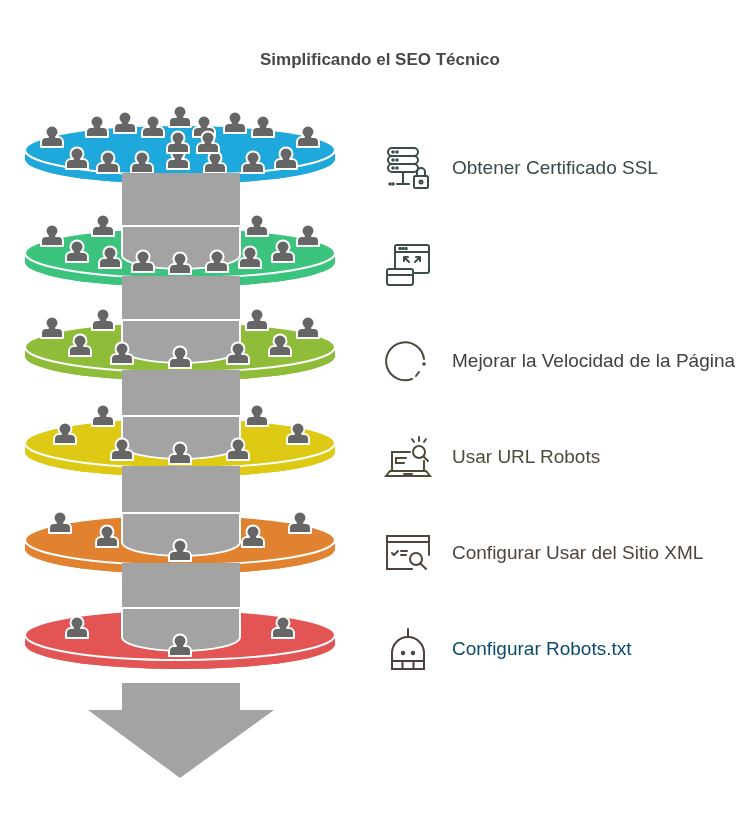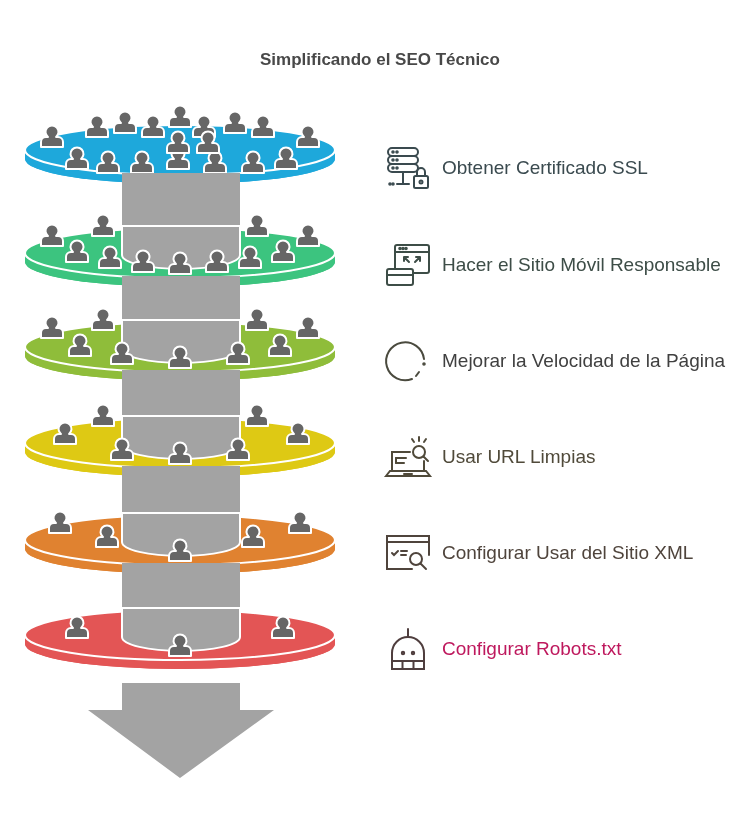--- a/index.html
+++ b/index.html
@@ -3,21 +3,21 @@
 <meta charset="utf-8">
 <style>
   html, body { margin: 0; padding: 0; background: #ffffff; }
   body { width: 747px; height: 830px; position: relative; overflow: hidden;
          font-family: "Liberation Sans", sans-serif; }
   #title { position: absolute; left: 0; width: 760px; top: 50px; text-align: center;
            font-size: 17px; font-weight: bold; color: #484848; }
   #stack { position: absolute; left: 0; top: 0; }
   .step { position: absolute; left: 382px; width: 360px; height: 60px; display: flex; align-items: center; }
   .step .icon { width: 52px; height: 52px; flex: 0 0 52px; display: flex; align-items: center; justify-content: center; }
-  .step .label { margin-left: 8px; font-size: 19px; line-height: 24px; }
+  .step .label { margin-left: 18px; font-size: 19px; line-height: 24px; }
 </style>
 </head>
 <body>
 
 <div id="title">Simplificando el SEO Técnico</div>
 
 <svg id="stack" width="380" height="830" viewBox="0 0 380 830" xmlns="http://www.w3.org/2000/svg">
     <path d="M122 683 H240 V710 H274 L180 778 L88 710 H122 Z" fill="#a3a3a3"></path>
     <g>
       <path d="M25 150 v9 A155 25 0 0 0 335 159 v-9 Z" fill="#1ea8db"></path>
@@ -251,21 +251,20 @@
       <line x1="13" y1="13" x2="47" y2="13"></line>
       <circle cx="18" cy="9.5" r="0.8" fill="#3d4d47"></circle>
         <circle cx="21" cy="9.5" r="0.8" fill="#3d4d47"></circle>
         <circle cx="24" cy="9.5" r="0.8" fill="#3d4d47"></circle>
       <path d="M22 18 l5 5 M22 18 h4 M22 18 v4"></path>
       <path d="M38 18 l-5 5 M38 18 h-4 M38 18 v4"></path>
       <rect x="5" y="30" width="26" height="16" rx="2" fill="#ffffff"></rect>
       <line x1="5" y1="36" x2="31" y2="36"></line>
     </svg>
   </div>
-  <div class="label" style="color:#3d4d47">Hacer el Sitio Móvil Responsable</div>
 </div>
 
 <div class="step" style="top:331px">
   <div class="icon">
     <svg width="52" height="52" viewBox="0 0 52 52" fill="none" stroke="#4a4a3e" stroke-width="2" stroke-linecap="round">
       <path d="M42 24 A19 19 0 1 0 30 44"></path>
       <path d="M37 37 L34 41"></path>
       <circle cx="42" cy="29" r="0.8" fill="#4a4a3e"></circle>
     </svg>
   </div>
@@ -282,21 +281,21 @@
       <line x1="14" y1="27" x2="24" y2="27"></line>
       <line x1="14" y1="32" x2="22" y2="32"></line>
       <line x1="14" y1="27" x2="14" y2="32"></line>
       <circle cx="37" cy="21" r="6"></circle>
       <line x1="41.5" y1="25.5" x2="46" y2="30"></line>
       <line x1="37" y1="6" x2="37" y2="10"></line>
       <line x1="30" y1="8" x2="32" y2="11"></line>
       <line x1="44" y1="8" x2="42" y2="11"></line>
     </svg>
   </div>
-  <div class="label" style="color:#504a3a">Usar URL Limpias</div>
+  <div class="label" style="color:#504a3a">Usar URL Robots</div>
 </div>
 
 <div class="step" style="top:523px">
   <div class="icon">
     <svg width="52" height="52" viewBox="0 0 52 52" fill="none" stroke="#4f443c" stroke-width="2" stroke-linecap="round">
       <path d="M30 42 H5 V9 H47 V28"></path>
       <line x1="5" y1="15" x2="47" y2="15"></line>
       <path d="M10 26 l2 2 l4 -4"></path>
       <line x1="19" y1="24" x2="25" y2="24"></line>
       <line x1="19" y1="28" x2="24" y2="28"></line>
@@ -312,14 +311,14 @@
     <svg width="52" height="52" viewBox="0 0 52 52" fill="none" stroke="#4f3e3e" stroke-width="2" stroke-linecap="round">
       <line x1="26" y1="6" x2="26" y2="14"></line>
       <path d="M10 46 V30 A16 16 0 0 1 42 30 V46 Z"></path>
       <line x1="10" y1="38" x2="42" y2="38"></line>
       <line x1="20.5" y1="38" x2="20.5" y2="46"></line>
       <line x1="31.5" y1="38" x2="31.5" y2="46"></line>
       <circle cx="21" cy="30" r="1.2"></circle>
       <circle cx="31" cy="30" r="1.2"></circle>
     </svg>
   </div>
-  <div class="label" style="color:#be185d">Configurar Robots.txt</div>
+  <div class="label" style="color:#0c4a6e">Configurar Robots.txt</div>
 </div>
 
 </body></html>

